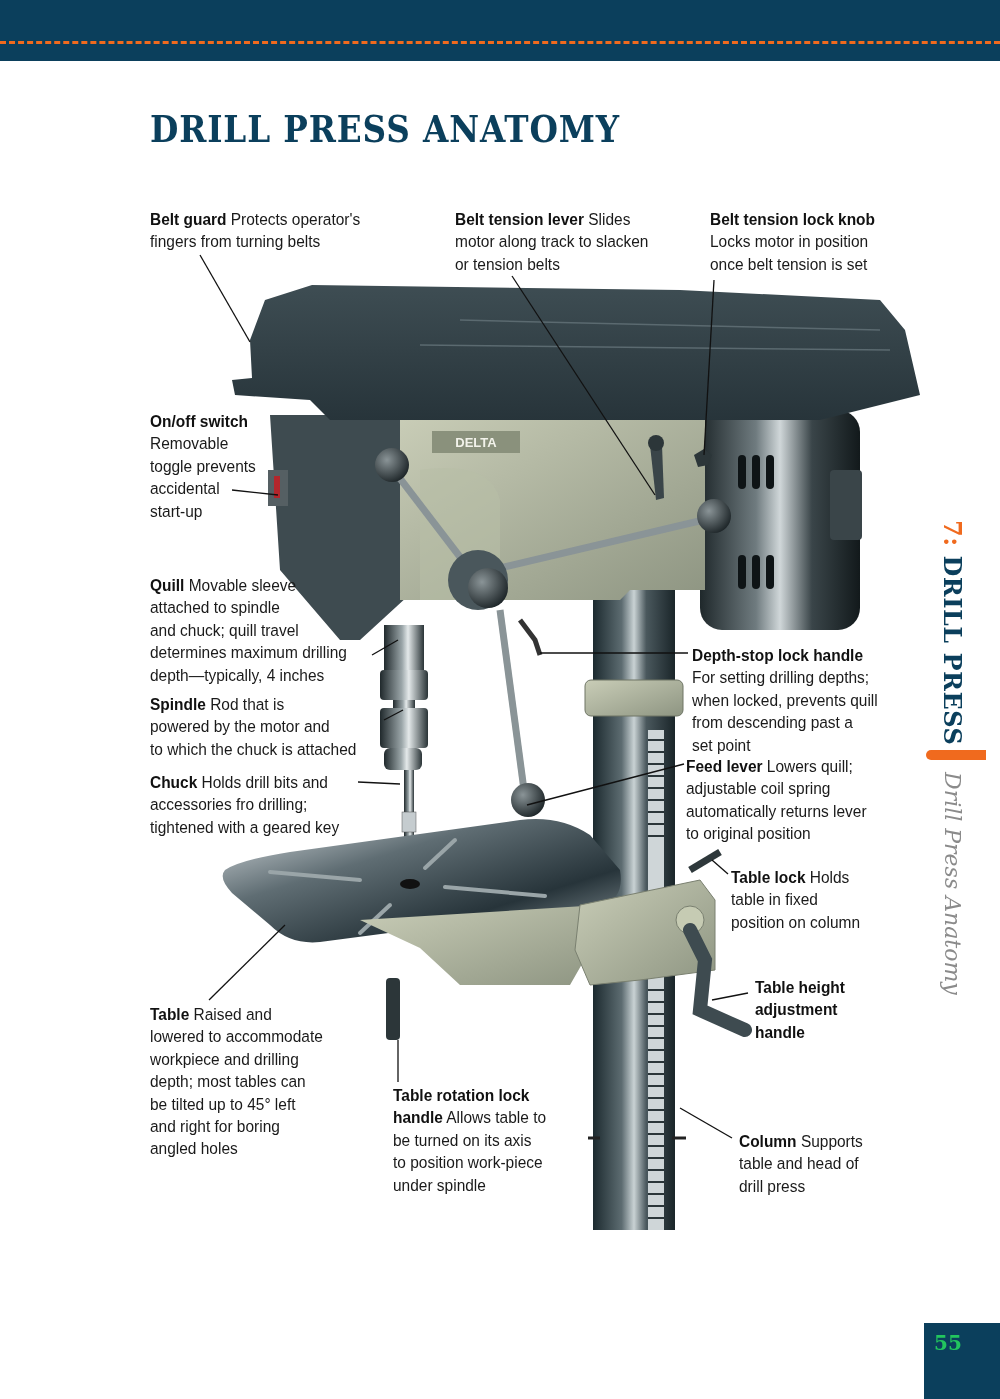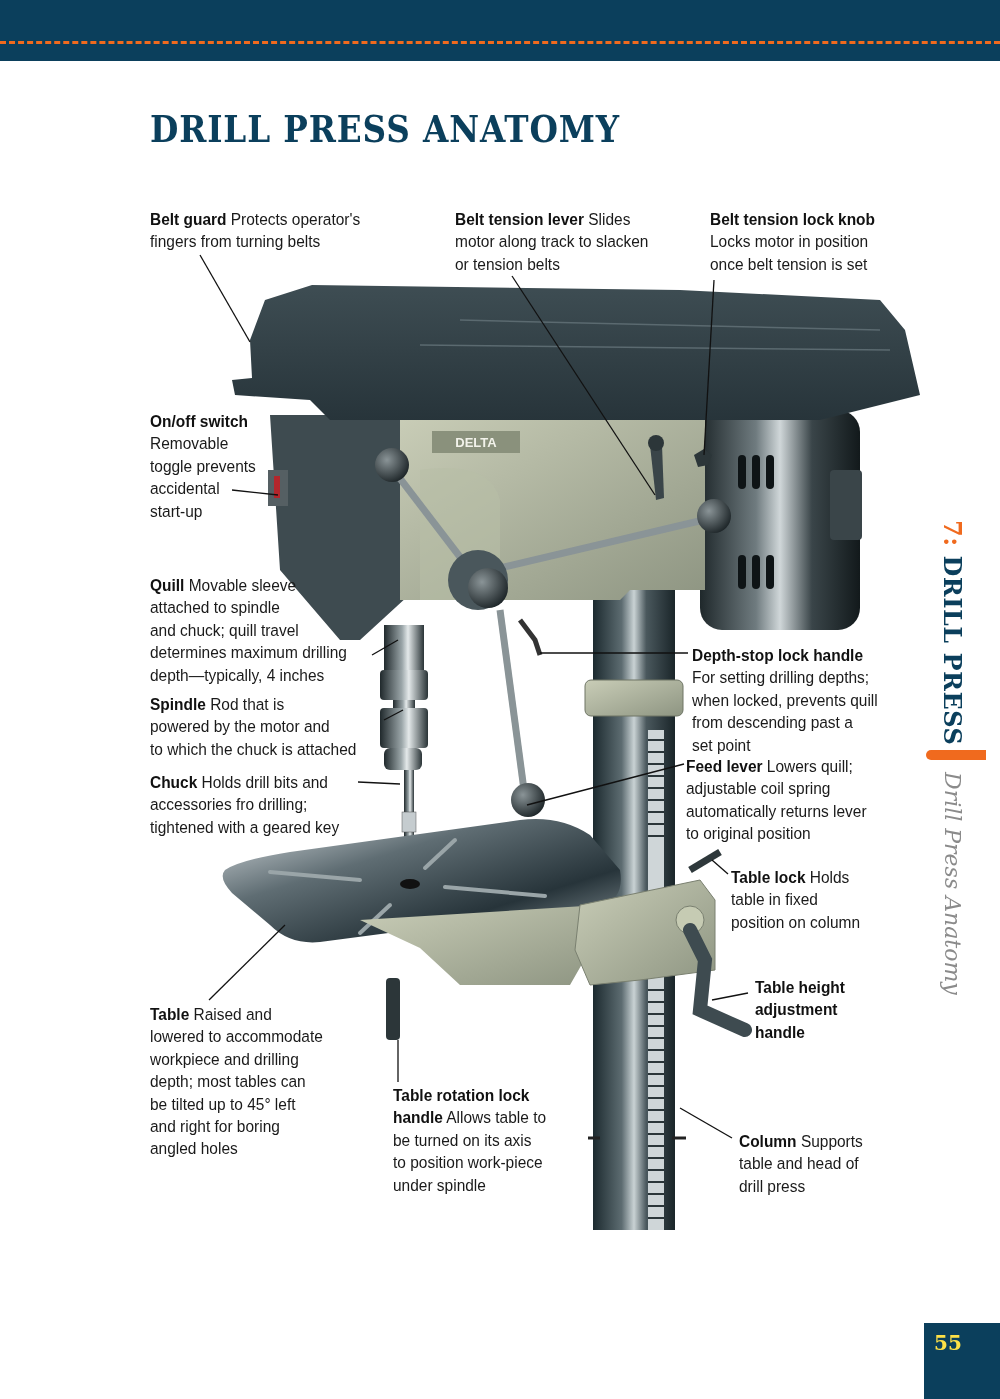--- a/index.html
+++ b/index.html
@@ -21,21 +21,21 @@
   .side .chap { position:absolute; left:12px; top:0; writing-mode:vertical-rl;
                 font-family:"DejaVu Serif", serif; font-weight:bold; font-size:24px; color:#0b3f5c;
                 letter-spacing:0.5px; white-space:nowrap; }
   .side .chap .num { color:#f06a1e; }
   .side .bar { position:absolute; left:0; top:230px; width:60px; height:10px; background:#f06a1e;
                border-radius:5px 0 0 5px; }
   .side .sect { position:absolute; left:14px; top:252px; writing-mode:vertical-rl;
                 font-family:"DejaVu Serif", serif; font-style:italic; font-size:22px; color:#8b8b8b;
                 white-space:nowrap; }
   .pagebox { position:absolute; left:924px; top:1323px; width:76px; height:76px; background:#0b3f5c; }
-  .pagebox span { position:absolute; left:10px; top:8px; color:#fde047; font-family:"DejaVu Serif", serif;
+  .pagebox span { position:absolute; left:10px; top:8px; color:#22c55e; font-family:"DejaVu Serif", serif;
                   font-weight:bold; font-size:20px; }
 </style>
 </head>
 <body>
 
 <div class="topbar">
   <div class="dash"></div>
 </div>
 
 <h1 class="title">DRILL PRESS ANATOMY</h1>

